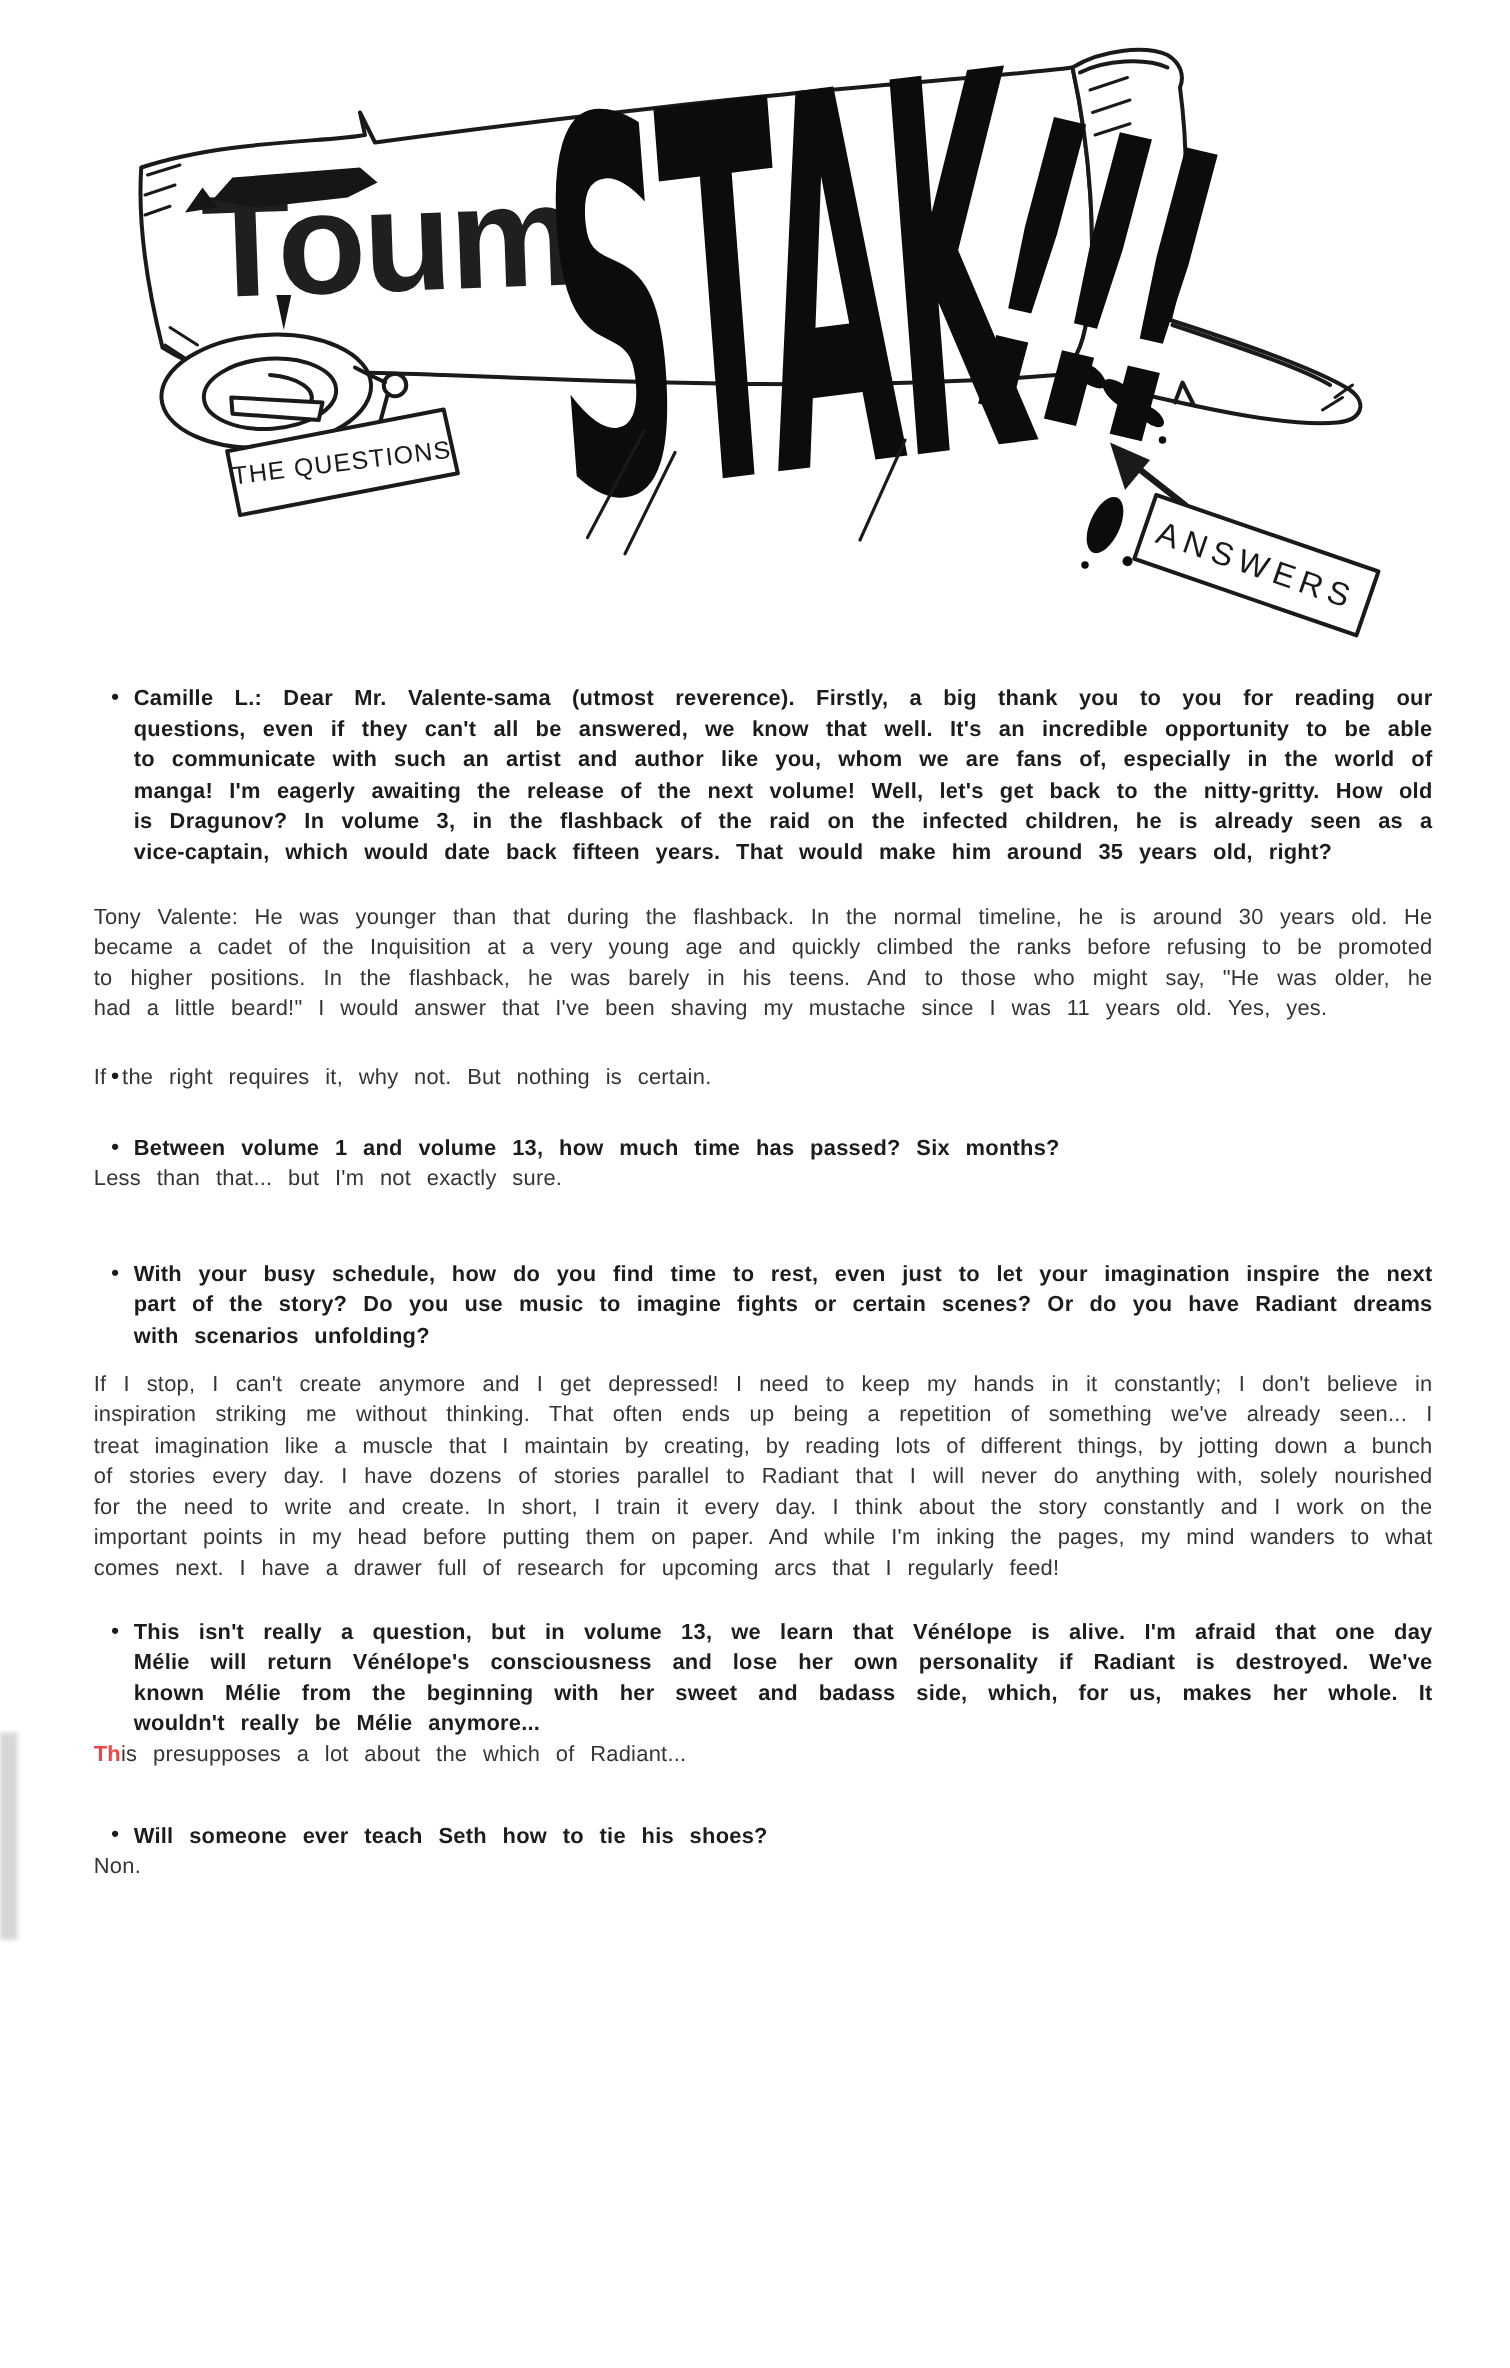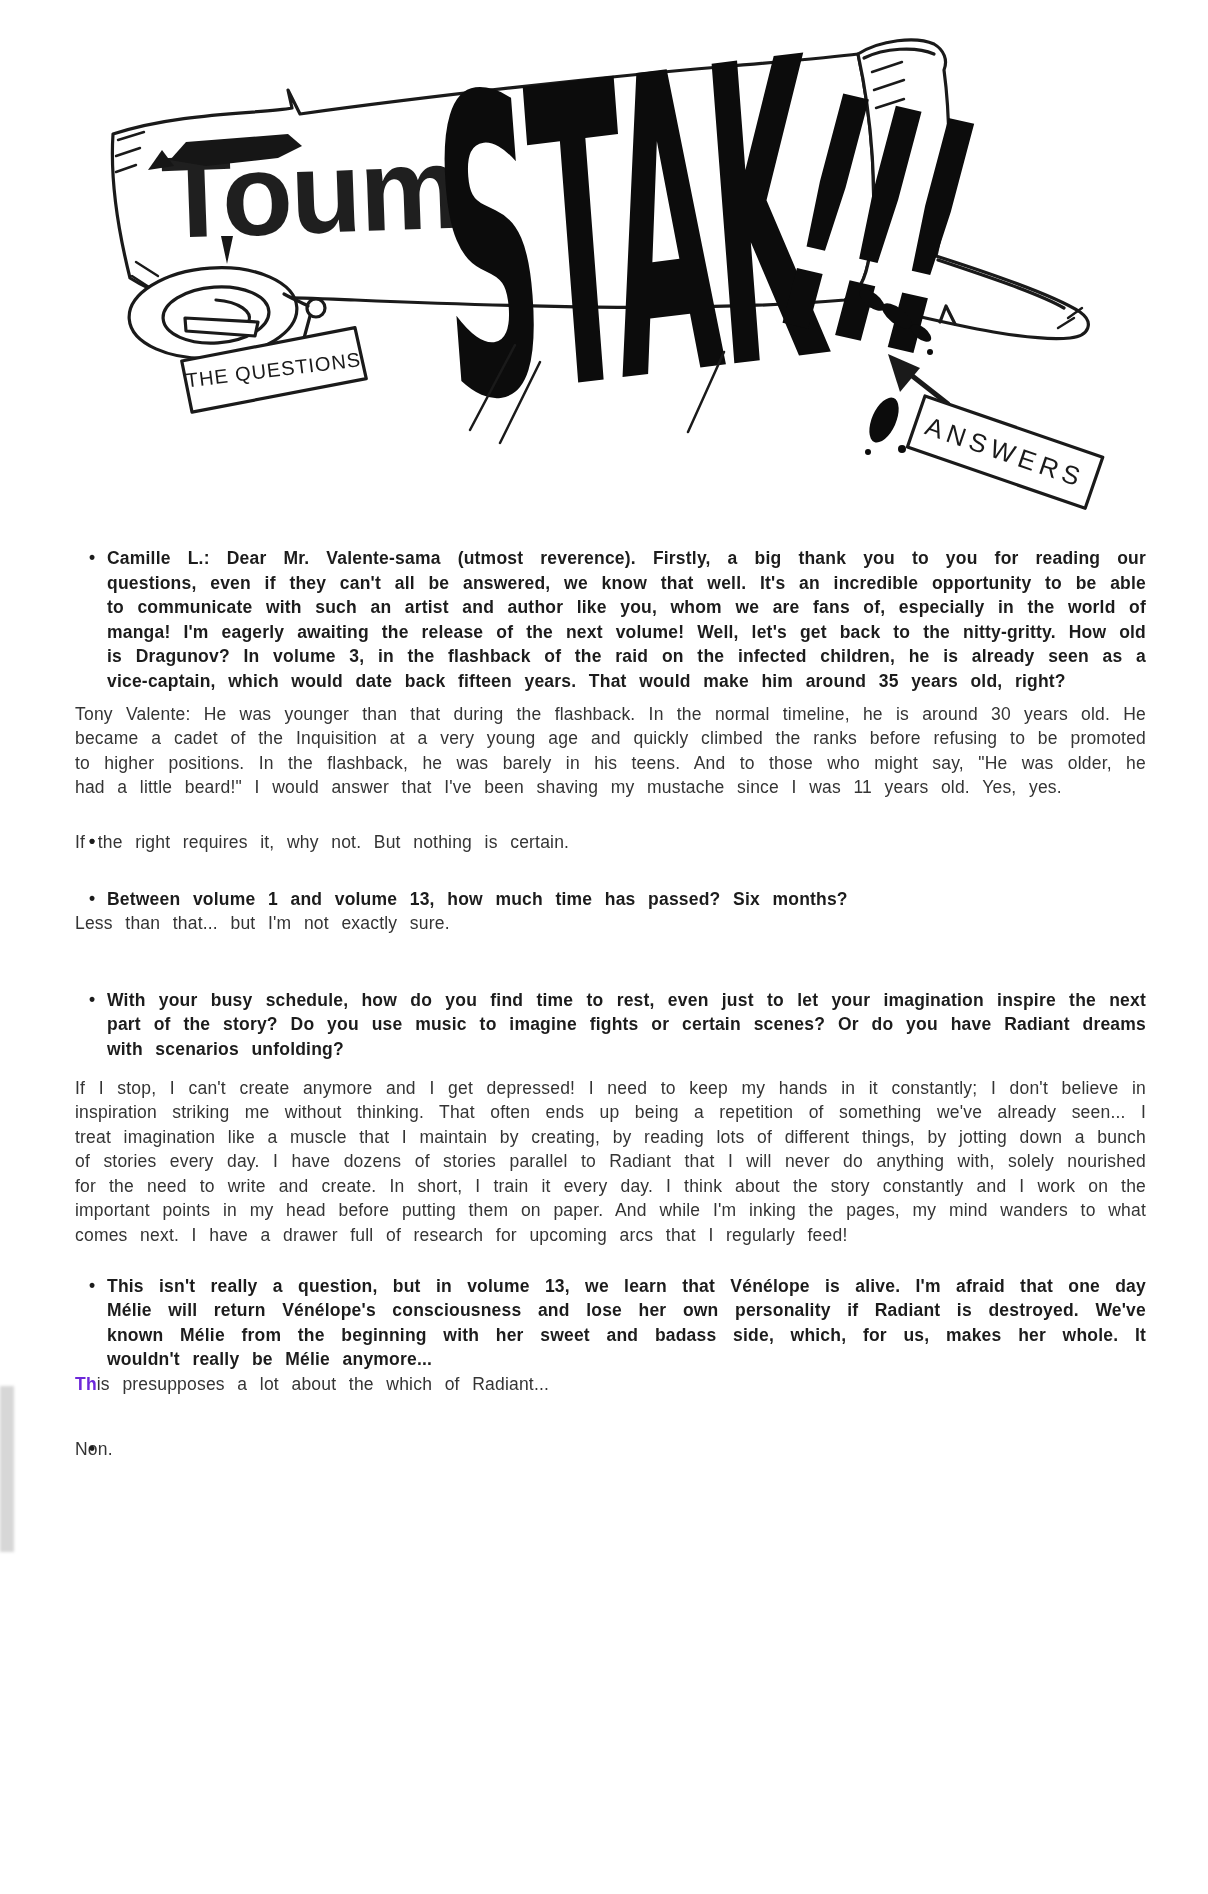--- a/index.html
+++ b/index.html
@@ -10,22 +10,22 @@
   }
   .banner{position:absolute;top:0;left:0;}
   .content{position:absolute;left:75px;top:546px;width:1071px;}
   .q,.a{
     font-size:17.5px;line-height:24.6px;text-align:justify;
     word-spacing:7.5px;letter-spacing:0.2px;
   }
   .q{font-weight:bold;color:#1c1c1c;padding-left:32px;position:relative;}
   .a{color:#343434;}
   .bullet{position:absolute;left:14px;top:-1px;font-weight:bold;color:#1c1c1c;}
-  .bp{font-weight:bold;color:#6d28d9;}
-  .mtA1{margin-top:8px;}
+  .bp{font-weight:bold;color:#ef4444;}
+  .mtA1{margin-top:27px;}
   .mtA5{margin-top:14px;}
   .p2{margin-top:30px;}
   .p3{margin-top:30px;}
   .p4{margin-top:32px;}
   .p5{margin-top:52px;}
   .p6{margin-top:26px;}
   .p7{margin-top:40px;}
   .scan-strip{
     position:absolute;left:0;top:1386px;width:14px;height:166px;
     background:#d7d7d7;filter:blur(1.5px);
@@ -172,20 +172,21 @@
       <span>This isn't really a question, but in volume 13, we learn that Vénélope is alive. I'm afraid that one day Mélie will return Vénélope's consciousness and lose her own personality if Radiant is destroyed. We've known Mélie from the beginning with her sweet and badass side, which, for us, makes her whole. It wouldn't really be Mélie anymore...</span>
     </div>
     <div class="a">
       <span class="bp">Th</span><span>is presupposes a lot about the which of Radiant...</span>
     </div>
   </div>
 
   <div class="p7">
     <div class="q">
       <span class="bullet">•</span>
+      <span>Will someone ever teach Seth how to tie his shoes?</span>
     </div>
     <div class="a">
       <span>Non.</span>
     </div>
   </div>
 
 </div>
 
 <div class="scan-strip"></div>
 

